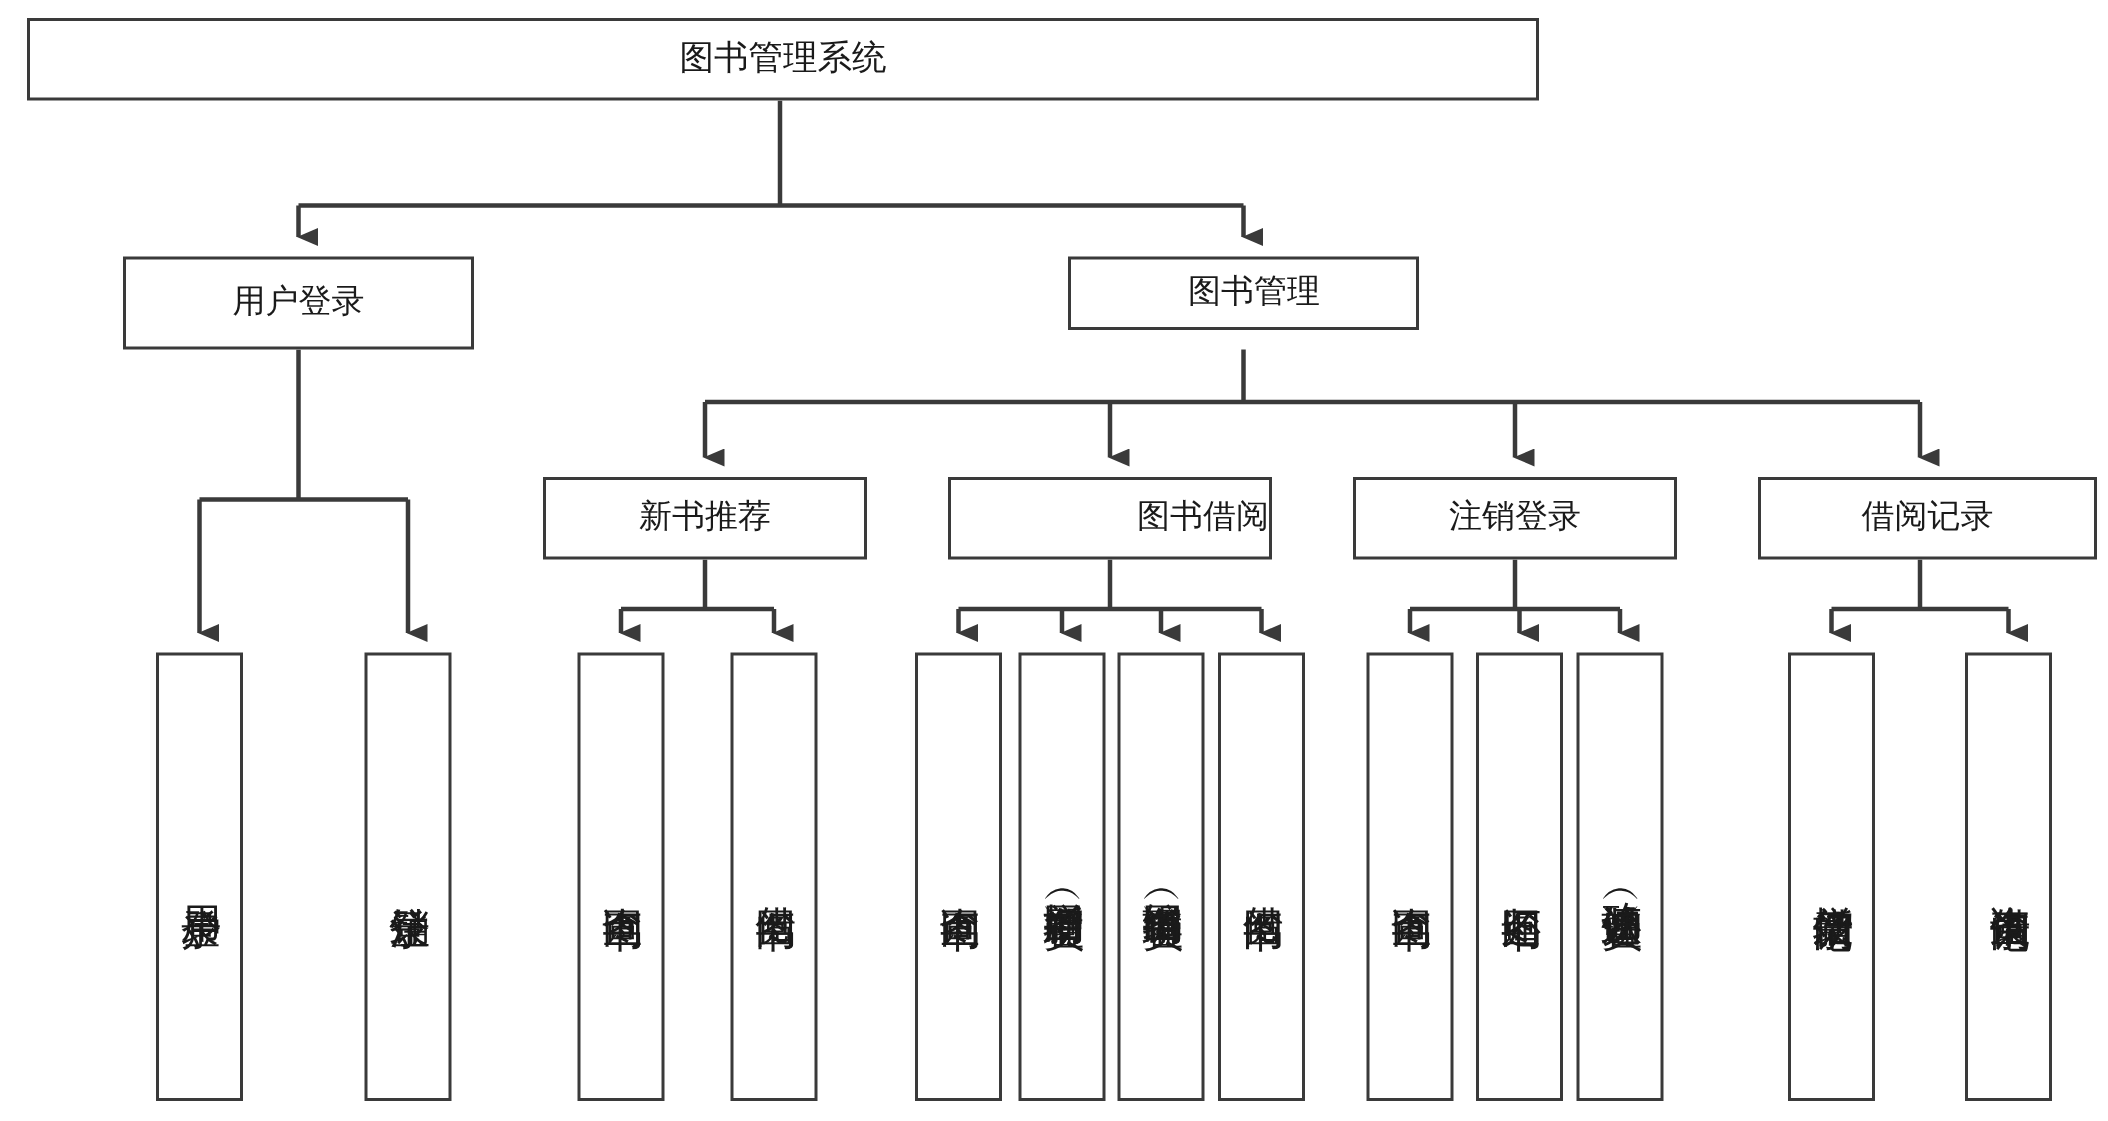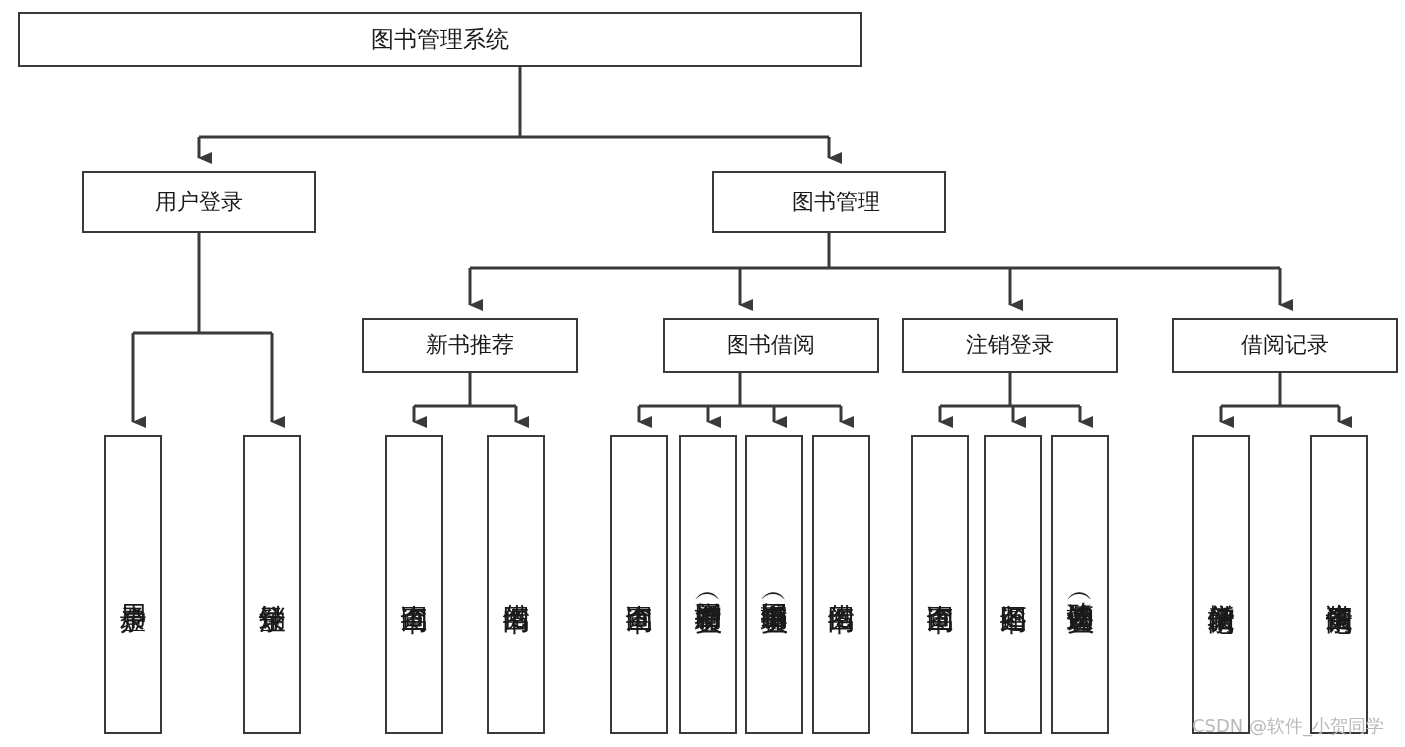--- a/index.html
+++ b/index.html
@@ -111,35 +111,35 @@
       <path d="M 1013 406 L 1013 422" marker-end="url(#arrow)"></path>
       <path d="M 1080 406 L 1080 422" marker-end="url(#arrow)"></path>
 
       <path d="M 1280 373 L 1280 406"></path>
       <path d="M 1221 406 L 1339 406"></path>
       <path d="M 1221 406 L 1221 422" marker-end="url(#arrow)"></path>
       <path d="M 1339 406 L 1339 422" marker-end="url(#arrow)"></path>
     </g>
   </svg>
 
-  <div class="node node-root" style="left: 18px; top: 12px; width: 844px; height: 55px;">
+  <div class="node node-root" style="left: 18px; top: 12px; width: 1008px; height: 55px;">
     <span class="label">图书管理系统</span>
   </div>
 
   <div class="node node-l2" style="left: 82px; top: 171px; width: 234px; height: 62px;">
     <span class="label">用户登录</span>
   </div>
-  <div class="node node-l2" style="left: 712px; top: 171px; width: 234px; height: 62px; padding-left: 14px;">
+  <div class="node node-l2" style="left: 712px; top: 171px; width: 234px; height: 49px; padding-left: 14px;">
     <span class="label">图书管理</span>
   </div>
 
   <div class="node node-l3" style="left: 362px; top: 318px; width: 216px; height: 55px;">
     <span class="label">新书推荐</span>
   </div>
-  <div class="node node-l3" style="left: 663px; top: 318px; width: 216px; height: 55px;">
+  <div class="node node-l3" style="left: 632px; top: 318px; width: 216px; height: 55px; justify-content: flex-end;">
     <span class="label">图书借阅</span>
   </div>
   <div class="node node-l3" style="left: 902px; top: 318px; width: 216px; height: 55px;">
     <span class="label">注销登录</span>
   </div>
   <div class="node node-l3" style="left: 1172px; top: 318px; width: 226px; height: 55px;">
     <span class="label">借阅记录</span>
   </div>
 
   <div class="node node-leaf" style="left: 104px; top: 435px; width: 58px; height: 299px;">
@@ -175,15 +175,14 @@
   <div class="node node-leaf" style="left: 1051px; top: 435px; width: 58px; height: 299px;">
     <span class="label">确认归还（管理员）</span>
   </div>
   <div class="node node-leaf" style="left: 1192px; top: 435px; width: 58px; height: 299px;">
     <span class="label">新增借阅记录</span>
   </div>
   <div class="node node-leaf" style="left: 1310px; top: 435px; width: 58px; height: 299px;">
     <span class="label">查询借阅记录</span>
   </div>
 
-  <div class="watermark" style="left: 1192px; top: 714px;">CSDN @软件_小贺同学</div>
 
 </div>
 
 </body></html>

